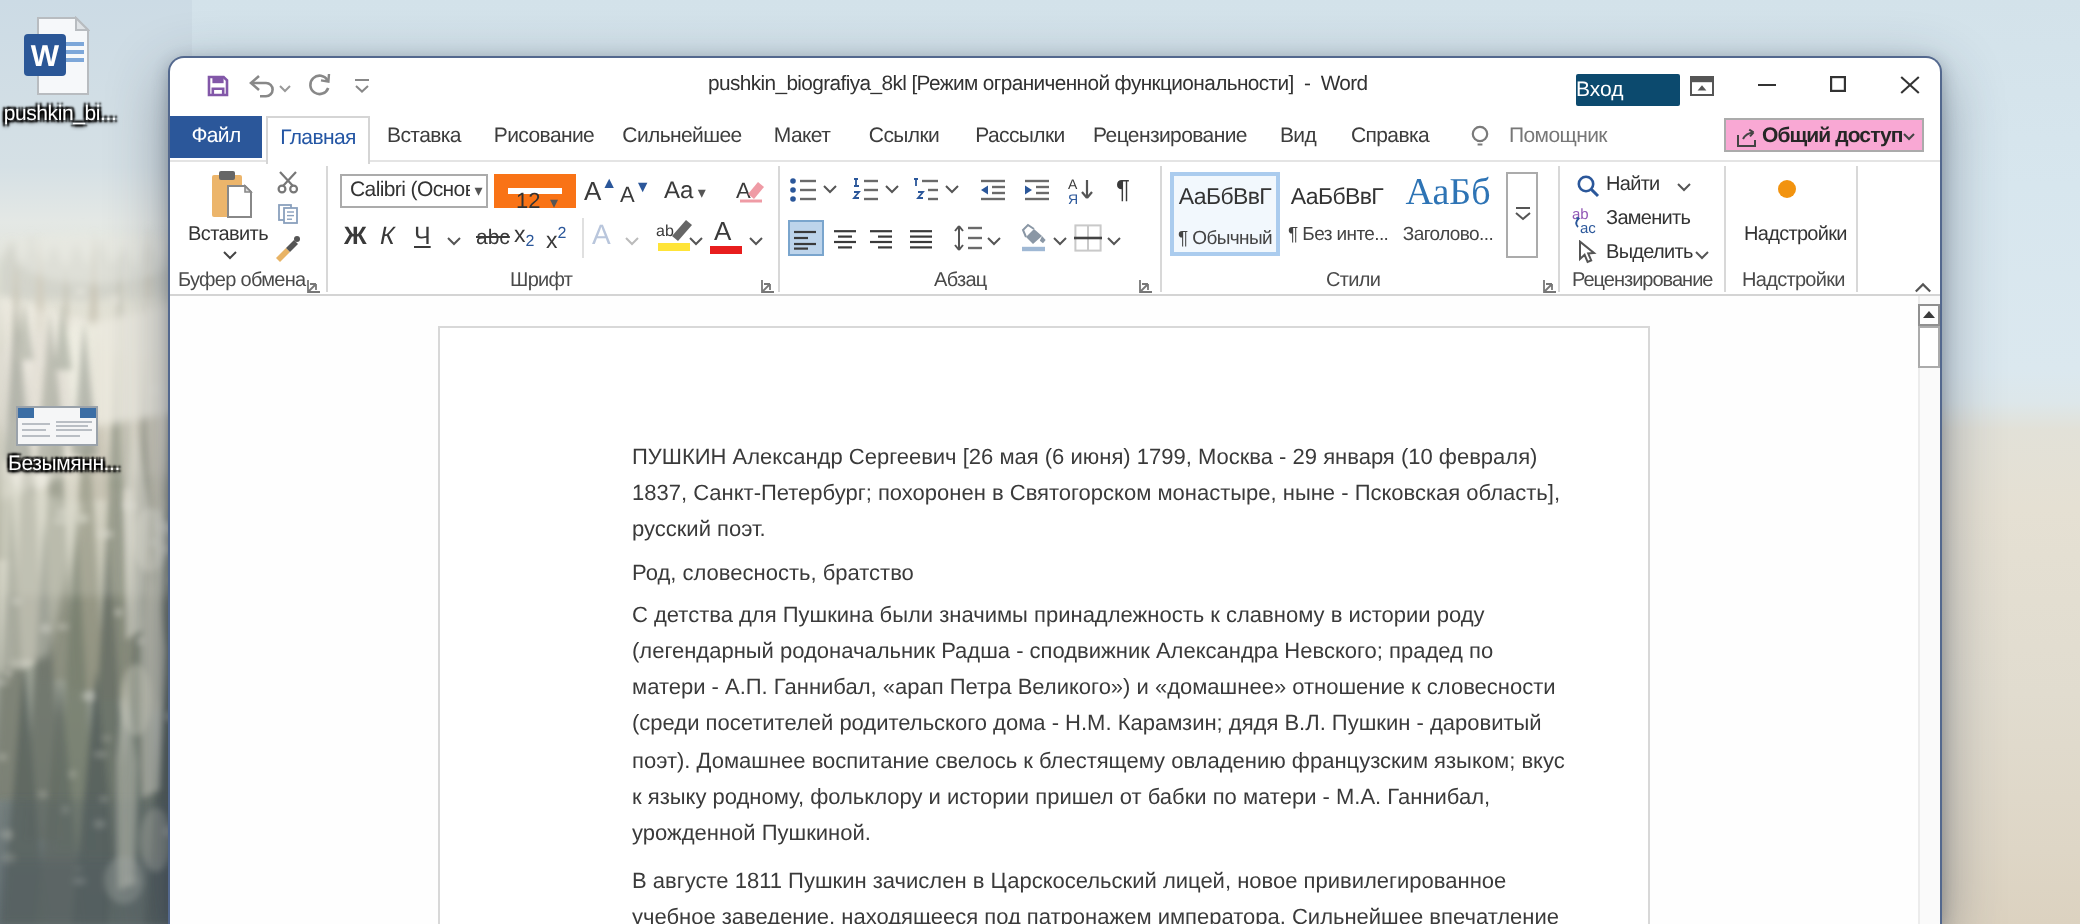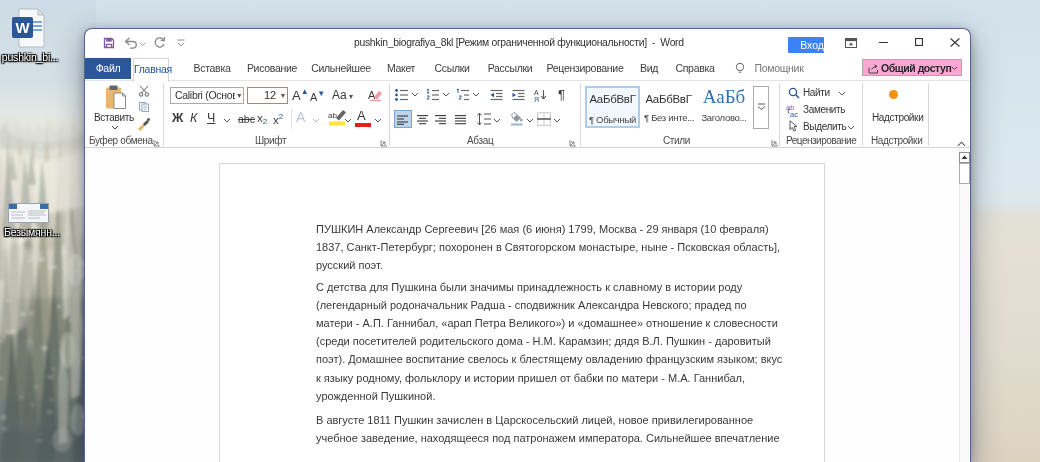--- a/index.html
+++ b/index.html
@@ -203,38 +203,38 @@
    </svg>
    <svg style="position:absolute;left:68px;top:7px" width="13" height="13" viewBox="0 0 13 13">
     <path d="M10.8,4.2 A4.6,4.6 0 1 0 11.1,8" fill="none" stroke="#888" stroke-width="1.3"></path>
     <path d="M11.5,1 L11.2,4.8 L7.5,4.2" fill="none" stroke="#888" stroke-width="1.2"></path>
    </svg>
    <svg style="position:absolute;left:92px;top:10px" width="8" height="8" viewBox="0 0 8 8">
     <path d="M0.5,1 h7" stroke="#888" stroke-width="1"></path>
     <path d="M1,4 L4,6.8 L7,4" fill="none" stroke="#888" stroke-width="1"></path>
    </svg>
    <div style="position:absolute;left:269px;top:8px;width:320px;text-align:center;font-size:10.4px;letter-spacing:-0.3px;color:#323232;white-space:nowrap">pushkin_biografiya_8kl [Режим ограниченной функциональности] &nbsp;-&nbsp; Word</div>
-   <div style="position:absolute;left:703px;top:8px;width:36px;height:16px;background:#3b82f6;color:#fff;font-size:10.5px;text-align:right;line-height:16px;border-radius:1px">Вход</div>
+   <div style="position:absolute;left:703px;top:8px;width:52px;height:16px;background:#0c4a6e;color:#fff;font-size:10.5px;text-align:left;line-height:16px;border-radius:1px">Вход</div>
    <svg style="position:absolute;left:760px;top:9px" width="12" height="10" viewBox="0 0 12 10">
     <rect x="0.5" y="0.5" width="11" height="9" fill="none" stroke="#555" stroke-width="1"></rect>
     <rect x="0.5" y="0.5" width="11" height="2.6" fill="#555"></rect>
     <path d="M6,4.6 L3.8,7.2 h4.4 Z" fill="#555"></path>
    </svg>
    <div style="position:absolute;left:794px;top:13px;width:9px;height:1.2px;background:#333"></div>
    <svg style="position:absolute;left:830px;top:9px" width="8" height="8" viewBox="0 0 8 8">
     <rect x="0.55" y="0.55" width="6.9" height="6.9" fill="none" stroke="#333" stroke-width="1.1"></rect>
    </svg>
    <svg style="position:absolute;left:864.5px;top:8.5px" width="10" height="9" viewBox="0 0 10 9">
     <path d="M0.6,0.5 L9.4,8.5 M9.4,0.5 L0.6,8.5" stroke="#333" stroke-width="1.05" fill="none"></path>
    </svg>
   </div>
   <div id="tabrow">
    <div style="position:absolute;left:0;top:0;width:885px;height:23px;border-bottom:1px solid #e4e4e4"></div>
    <div style="position:absolute;left:0;top:0;width:46px;height:21px;background:#2b579a;color:#fff;text-align:center;line-height:20px;font-size:10.5px;letter-spacing:-0.3px">Файл</div>
-   <div style="position:absolute;left:48px;top:0;width:36px;height:24px;background:#fff;border:1px solid #d5d5d5;border-bottom:none;color:#2456a4;text-align:center;line-height:21px;font-size:10.5px;letter-spacing:-0.3px">Главная</div>
+   <div style="position:absolute;left:48px;top:0;width:52px;height:24px;background:#fff;border:1px solid #d5d5d5;border-bottom:none;color:#2456a4;text-align:center;line-height:21px;font-size:10.5px;letter-spacing:-0.3px">Главная</div>
    <div class="tabtxt" style="left:127px">Вставка</div>
    <div class="tabtxt" style="left:187px">Рисование</div>
    <div class="tabtxt" style="left:256px">Сильнейшее</div>
    <div class="tabtxt" style="left:316px">Макет</div>
    <div class="tabtxt" style="left:367px">Ссылки</div>
    <div class="tabtxt" style="left:425px">Рассылки</div>
    <div class="tabtxt" style="left:500px">Рецензирование</div>
    <div class="tabtxt" style="left:564px">Вид</div>
    <div class="tabtxt" style="left:610px">Справка</div>
    <svg style="position:absolute;left:650px;top:4px" width="10" height="14" viewBox="0 0 10 14">
@@ -287,21 +287,21 @@
    <div class="glabel" style="left:4px;top:55px">Буфер обмена</div>
    <svg class="dlg" style="position:absolute;left:68px;top:58px" width="8" height="8" viewBox="0 0 8 8">
     <path d="M1,1 v6 h6 M1,7 L5,3 M5,3 v3 M5,3 h-3" stroke="#777" stroke-width="0.9" fill="none"></path>
    </svg>
    <div class="vsep" style="left:78px"></div>
 
    <div style="position:absolute;left:85px;top:6px;width:74px;height:17px;border:1px solid #ababab;font-size:10.5px;letter-spacing:-0.3px;color:#333;line-height:15px">
         <span style="position:absolute;left:4px;top:0;width:60px;overflow:hidden;white-space:nowrap">Calibri (Основн</span>
         <span style="position:absolute;right:2px;top:0px;color:#555;font-size:8px">▾</span>
       </div>
-   <div style="position:absolute;left:162px;top:6px;width:41px;height:17px;border:1px solid #f97316;font-size:11px;color:#333;line-height:15px;padding-left:16px">12<span style="position:absolute;right:2px;top:0px;color:#555;font-size:8px">▾</span></div>
+   <div style="position:absolute;left:162px;top:6px;width:41px;height:17px;border:7px solid #f97316;font-size:11px;color:#333;line-height:15px;padding-left:4px">12<span style="position:absolute;right:2px;top:0px;color:#555;font-size:8px">▾</span></div>
    <div style="position:absolute;left:207px;top:6px;font-size:13px;color:#3a3a3a">A<span style="font-size:8px;color:#2b579a;vertical-align:6px;margin-left:0px">▲</span></div>
    <div style="position:absolute;left:225px;top:8px;font-size:11px;color:#3a3a3a">A<span style="font-size:8px;color:#2b579a;vertical-align:5px">▼</span></div>
    <div style="position:absolute;left:247px;top:7px;font-size:12px;color:#3a3a3a">Aa<span style="font-size:8px;color:#555"> ▾</span></div>
    <svg style="position:absolute;left:283px;top:7px" width="15" height="14" viewBox="0 0 15 14">
     <text x="0" y="11" font-size="11" fill="#3a3a3a" font-family="Liberation Sans">A</text>
     <path d="M6,9 L11,3 L14,5.5 L9,11.5 Z" fill="#ef9ba5"></path>
     <path d="M2,12.5 h11" stroke="#ef9ba5" stroke-width="1.5"></path>
    </svg>
    <div style="position:absolute;left:87px;top:30px;font-size:12.5px;font-weight:bold;color:#3a3a3a">Ж</div>
    <div style="position:absolute;left:105px;top:30px;font-size:12.5px;font-style:italic;color:#3a3a3a">К</div>
@@ -524,20 +524,21 @@
    <div class="glabel" style="left:786px;top:55px">Надстройки</div>
    <div class="vsep" style="left:843px"></div>
    <svg style="position:absolute;left:872px;top:60px" width="9" height="6" viewBox="0 0 10 6">
         <path d="M1,5 L5,1 L9,5" fill="none" stroke="#555" stroke-width="1.2"></path>
       </svg>
   </div>
   <div id="docarea">
     <div id="page">
      <div id="doctext">
       <p>ПУШКИН Александр Сергеевич [26 мая (6 июня) 1799, Москва - 29 января (10 февраля)<br>1837, Санкт-Петербург; похоронен в Святогорском монастыре, ныне - Псковская область],<br>русский поэт.</p>
+      <p>Род, словесность, братство</p>
       <p>С детства для Пушкина были значимы принадлежность к славному в истории роду<br>(легендарный родоначальник Радша - сподвижник Александра Невского; прадед по<br>матери - А.П. Ганнибал, «арап Петра Великого») и «домашнее» отношение к словесности<br>(среди посетителей родительского дома - Н.М. Карамзин; дядя В.Л. Пушкин - даровитый<br>поэт). Домашнее воспитание свелось к блестящему овладению французским языком; вкус<br>к языку родному, фольклору и истории пришел от бабки по матери - М.А. Ганнибал,<br>урожденной Пушкиной.</p>
       <p style="margin-top:6px">В августе 1811 Пушкин зачислен в Царскосельский лицей, новое привилегированное<br>учебное заведение, находящееся под патронажем императора. Сильнейшее впечатление</p>
      </div>
     </div>
     <div id="scrollbar">
      <div style="position:absolute;left:874px;top:0;width:11px;height:315px;background:#fafafa;border-left:1px solid #ececec"></div>
      <div style="position:absolute;left:874px;top:3.5px;width:11px;height:11.5px;background:#fdfdfd;border:1px solid #909090">
       <svg style="position:absolute;left:1px;top:2px" width="7" height="5" viewBox="0 0 7 5">
             <path d="M3.5,0.5 L6.5,4 H0.5 Z" fill="#3a3a3a"></path>
           </svg>

